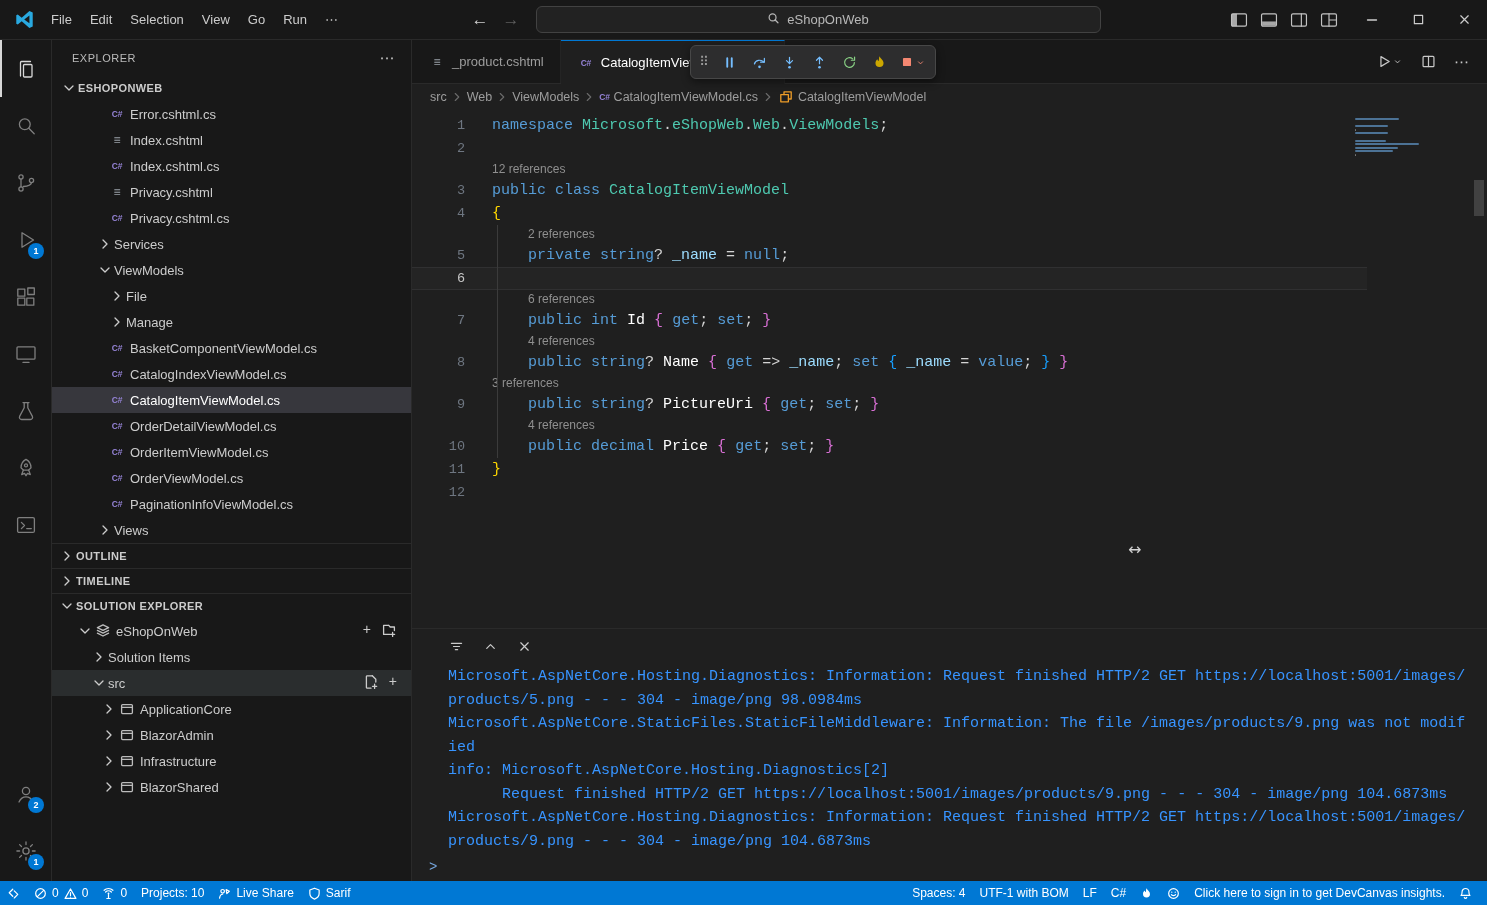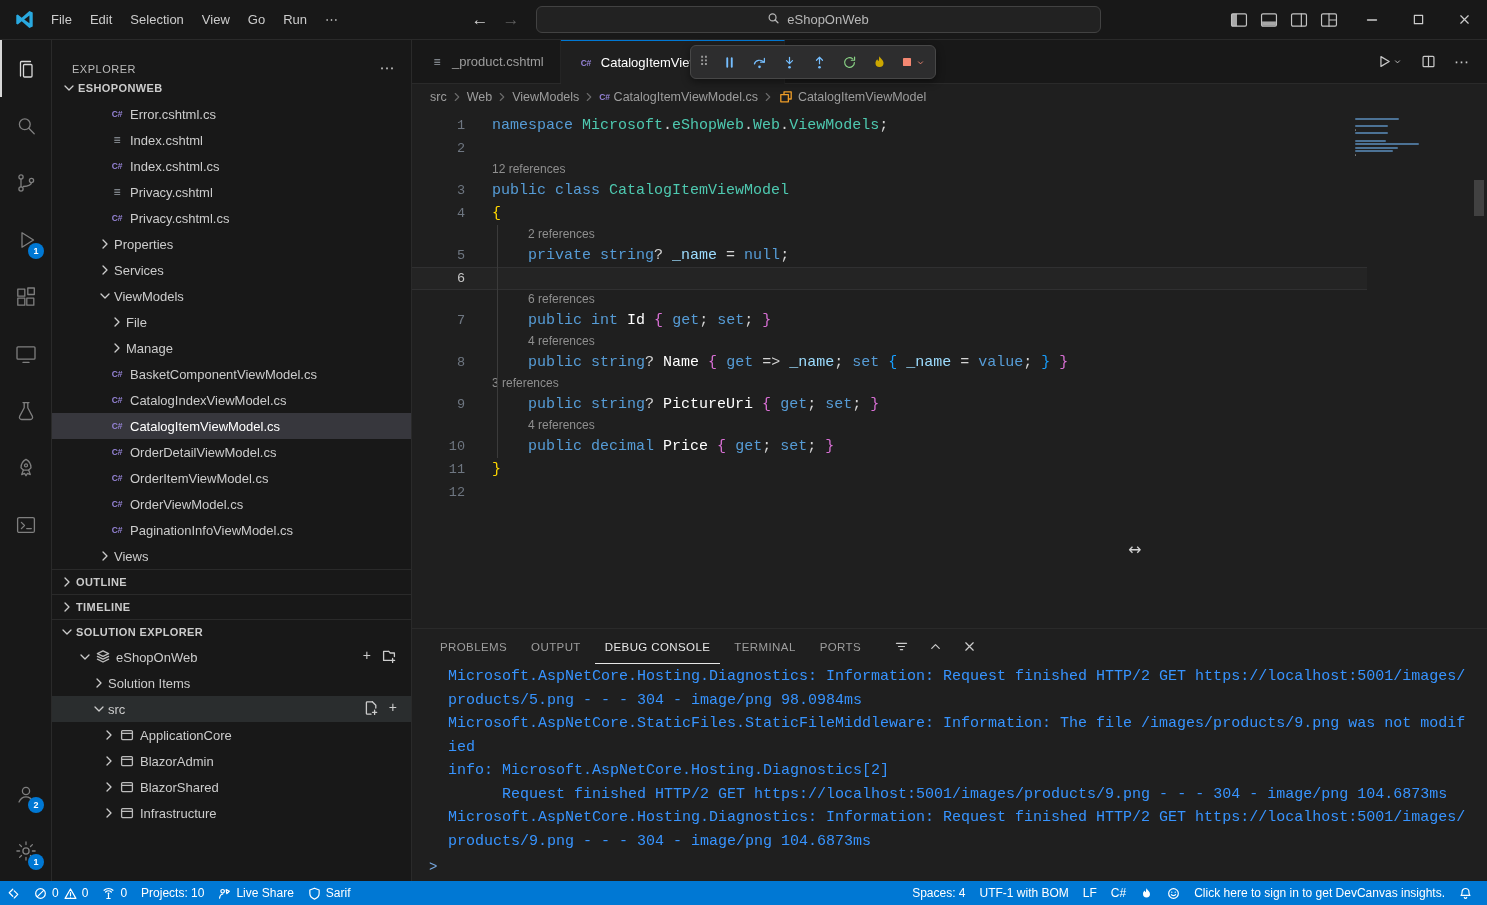--- a/index.html
+++ b/index.html
@@ -25,21 +25,21 @@
 
 .workbench{flex:1;display:flex;min-height:0}
 .activitybar{width:52px;flex:none;background:#181818;border-right:1px solid #2a2a2a;display:flex;flex-direction:column}
 #ab-top{display:flex;flex-direction:column}
 .ab-bottom{margin-top:auto;display:flex;flex-direction:column;padding-bottom:2px}
 .ab-item{height:57px;display:flex;align-items:center;justify-content:center;color:#7f7f7f;position:relative;cursor:pointer}
 .ab-item.active{color:#d7d7d7;box-shadow:inset 2px 0 0 #d7d7d7}
 .badge{position:absolute;right:7px;bottom:9px;min-width:16px;height:16px;padding:0 3px;border-radius:8px;background:var(--accent);color:#fff;font-size:9px;font-weight:700;display:flex;align-items:center;justify-content:center}
 
 .sidebar{width:360px;flex:none;background:#181818;border-right:1px solid #2a2a2a;display:flex;flex-direction:column;overflow:hidden}
-.sb-header{height:35px;flex:none;display:flex;align-items:flex-end;padding:0 16px 0 20px;font-size:11px;letter-spacing:.5px;color:#bbb}
+.sb-header{height:35px;flex:none;display:flex;align-items:center;padding:0 16px 0 20px;font-size:11px;letter-spacing:.5px;color:#bbb}
 .sb-header .more{margin-left:auto;color:#ccc;cursor:pointer}
 .row{height:26px;flex:none;display:flex;align-items:center;color:#ccc;cursor:pointer;white-space:nowrap;overflow:hidden}
 .row.selected{background:var(--sel);color:#fff}
 .row.hover{background:#2a2d2e}
 .row .twisty{width:18px;flex:none;color:#ccc}
 .row .fileic{width:18px;flex:none;margin-right:4px}
 .row .lbl{overflow:hidden;text-overflow:ellipsis}
 .row .actions{margin-left:auto;display:flex;gap:10px;padding-right:14px;color:#ccc}
 .root-row{font-weight:700;font-size:11px;letter-spacing:.4px}
 .section-h{height:25px;flex:none;display:flex;align-items:center;font-weight:700;font-size:11px;letter-spacing:.4px;color:#ccc;border-top:1px solid #2a2a2a;padding-left:6px;cursor:pointer}
@@ -344,28 +344,20 @@
               <span class="fi-rz">≡</span>
             </span>
             <span class="lbl" data-name="item-label">Privacy.cshtml</span>
           </div>
           <div class="row" data-name="explorer-item-privacy-cshtml-cs" style="padding-left: 56px;">
             <span class="icon fileic" data-name="csharp-icon">
               <span class="fi-cs">C#</span>
             </span>
             <span class="lbl" data-name="item-label">Privacy.cshtml.cs</span>
           </div>
-          <div class="row" data-name="explorer-item-properties" style="padding-left: 44px;">
-            <span class="icon twisty" data-name="chevron-right-icon">
-              <svg width="16" height="16" viewBox="0 0 16 16" fill="none" stroke="currentColor" stroke-width="1.3" stroke-linecap="round" stroke-linejoin="round">
-                <path d="M6 4l4 4-4 4"></path>
-              </svg>
-            </span>
-            <span class="lbl" data-name="item-label">Properties</span>
-          </div>
           <div class="row" data-name="explorer-item-services" style="padding-left: 44px;">
             <span class="icon twisty" data-name="chevron-right-icon">
               <svg width="16" height="16" viewBox="0 0 16 16" fill="none" stroke="currentColor" stroke-width="1.3" stroke-linecap="round" stroke-linejoin="round">
                 <path d="M6 4l4 4-4 4"></path>
               </svg>
             </span>
             <span class="lbl" data-name="item-label">Services</span>
           </div>
           <div class="row" data-name="explorer-item-viewmodels" style="padding-left: 44px;">
             <span class="icon twisty" data-name="chevron-down-icon">
@@ -538,47 +530,47 @@
               </svg>
             </span>
             <span class="icon fileic" data-name="project-icon">
               <svg width="16" height="16" viewBox="0 0 16 16" fill="none" stroke="currentColor" stroke-width="1.3" stroke-linecap="round" stroke-linejoin="round">
                 <rect x="2.6" y="3.6" width="10.8" height="9" rx="1"></rect>
                 <path d="M2.6 6.4h10.8"></path>
               </svg>
             </span>
             <span class="lbl" data-name="item-label">BlazorAdmin</span>
           </div>
-          <div class="row" data-name="solution-item-blazorshared" style="padding-left: 48px;">
+          <div class="row" data-name="solution-item-infrastructure" style="padding-left: 48px;">
             <span class="icon twisty" data-name="chevron-right-icon">
               <svg width="16" height="16" viewBox="0 0 16 16" fill="none" stroke="currentColor" stroke-width="1.3" stroke-linecap="round" stroke-linejoin="round">
                 <path d="M6 4l4 4-4 4"></path>
               </svg>
             </span>
             <span class="icon fileic" data-name="project-icon">
               <svg width="16" height="16" viewBox="0 0 16 16" fill="none" stroke="currentColor" stroke-width="1.3" stroke-linecap="round" stroke-linejoin="round">
                 <rect x="2.6" y="3.6" width="10.8" height="9" rx="1"></rect>
                 <path d="M2.6 6.4h10.8"></path>
               </svg>
             </span>
-            <span class="lbl" data-name="item-label">BlazorShared</span>
-          </div>
-          <div class="row" data-name="solution-item-infrastructure" style="padding-left: 48px;">
+            <span class="lbl" data-name="item-label">Infrastructure</span>
+          </div>
+          <div class="row" data-name="solution-item-blazorshared" style="padding-left: 48px;">
             <span class="icon twisty" data-name="chevron-right-icon">
               <svg width="16" height="16" viewBox="0 0 16 16" fill="none" stroke="currentColor" stroke-width="1.3" stroke-linecap="round" stroke-linejoin="round">
                 <path d="M6 4l4 4-4 4"></path>
               </svg>
             </span>
             <span class="icon fileic" data-name="project-icon">
               <svg width="16" height="16" viewBox="0 0 16 16" fill="none" stroke="currentColor" stroke-width="1.3" stroke-linecap="round" stroke-linejoin="round">
                 <rect x="2.6" y="3.6" width="10.8" height="9" rx="1"></rect>
                 <path d="M2.6 6.4h10.8"></path>
               </svg>
             </span>
-            <span class="lbl" data-name="item-label">Infrastructure</span>
+            <span class="lbl" data-name="item-label">BlazorShared</span>
           </div>
         </div>
     </div>
 
     <div class="main" data-name="editor-area">
       <div class="tabbar" data-name="editor-tab-bar">
         <div id="tabs" class="tabs">
             <div class="tab" data-name="tab-product-cshtml">
               <span class="icon fileic" data-name="razor-icon">
                 <span class="fi-rz">≡</span>
@@ -819,27 +811,20 @@
             <div class="mm-line" data-name="minimap-line" style="width: 43px; background: rgb(92, 143, 190);"></div>
             <div class="mm-line" data-name="minimap-line" style="width: 38px; background: rgb(92, 143, 190);"></div>
             <div class="mm-line" data-name="minimap-line" style="width: 1px; background: rgb(154, 154, 154);"></div>
             <div class="mm-line" data-name="minimap-line" style="width: 0px; background: transparent;"></div>
           </div>
         <div class="vscroll" data-name="editor-scrollbar"></div>
         <div class="mouse-cursor" data-name="mouse-cursor-artifact">↔</div>
       </div>
       <div class="panel" data-name="bottom-panel">
         <div class="panel-bar" data-name="panel-tab-bar">
-          <div id="panel-tabs" class="panel-tabs">
-              <div class="panel-tab" data-name="panel-tab-problems">PROBLEMS</div>
-              <div class="panel-tab" data-name="panel-tab-output">OUTPUT</div>
-              <div class="panel-tab active" data-name="panel-tab-debug-console">DEBUG CONSOLE</div>
-              <div class="panel-tab" data-name="panel-tab-terminal">TERMINAL</div>
-              <div class="panel-tab" data-name="panel-tab-ports">PORTS</div>
-            </div>
           <div class="panel-icons" id="panel-icons" data-name="panel-actions">
               <div class="icon-btn" data-name="filter-list-button">
                 <span class="icon" data-name="filter-list-icon">
                   <svg width="15" height="15" viewBox="0 0 16 16" fill="none" stroke="currentColor" stroke-width="1.3" stroke-linecap="round" stroke-linejoin="round">
                     <path d="M2.6 4.6h10.8M4.8 8h6.4M6.8 11.4h2.4"></path>
                   </svg>
                 </span>
               </div>
               <div class="icon-btn" data-name="chevron-up-button">
                 <span class="icon" data-name="chevron-up-icon">

